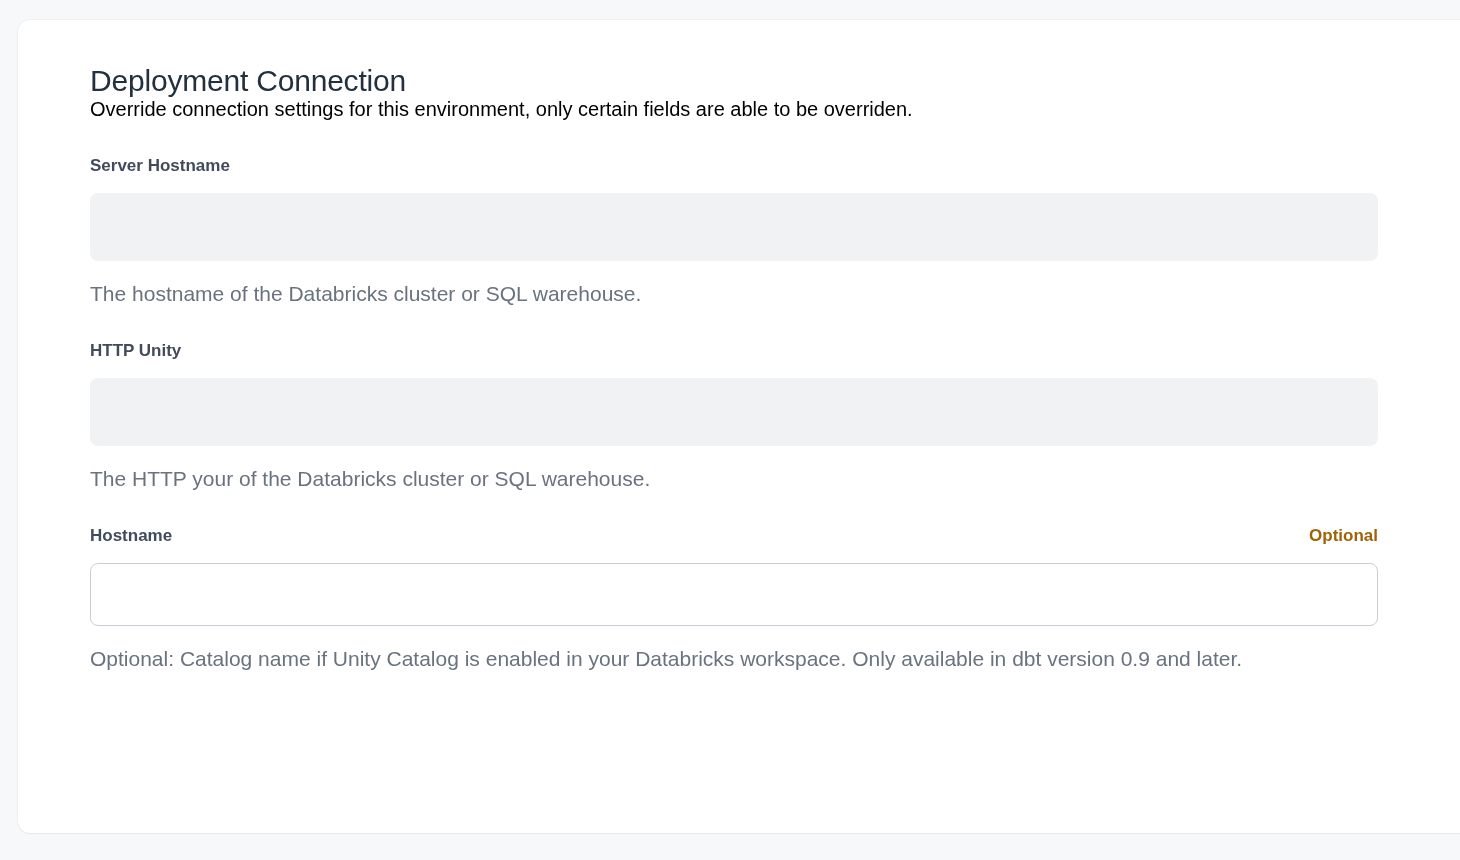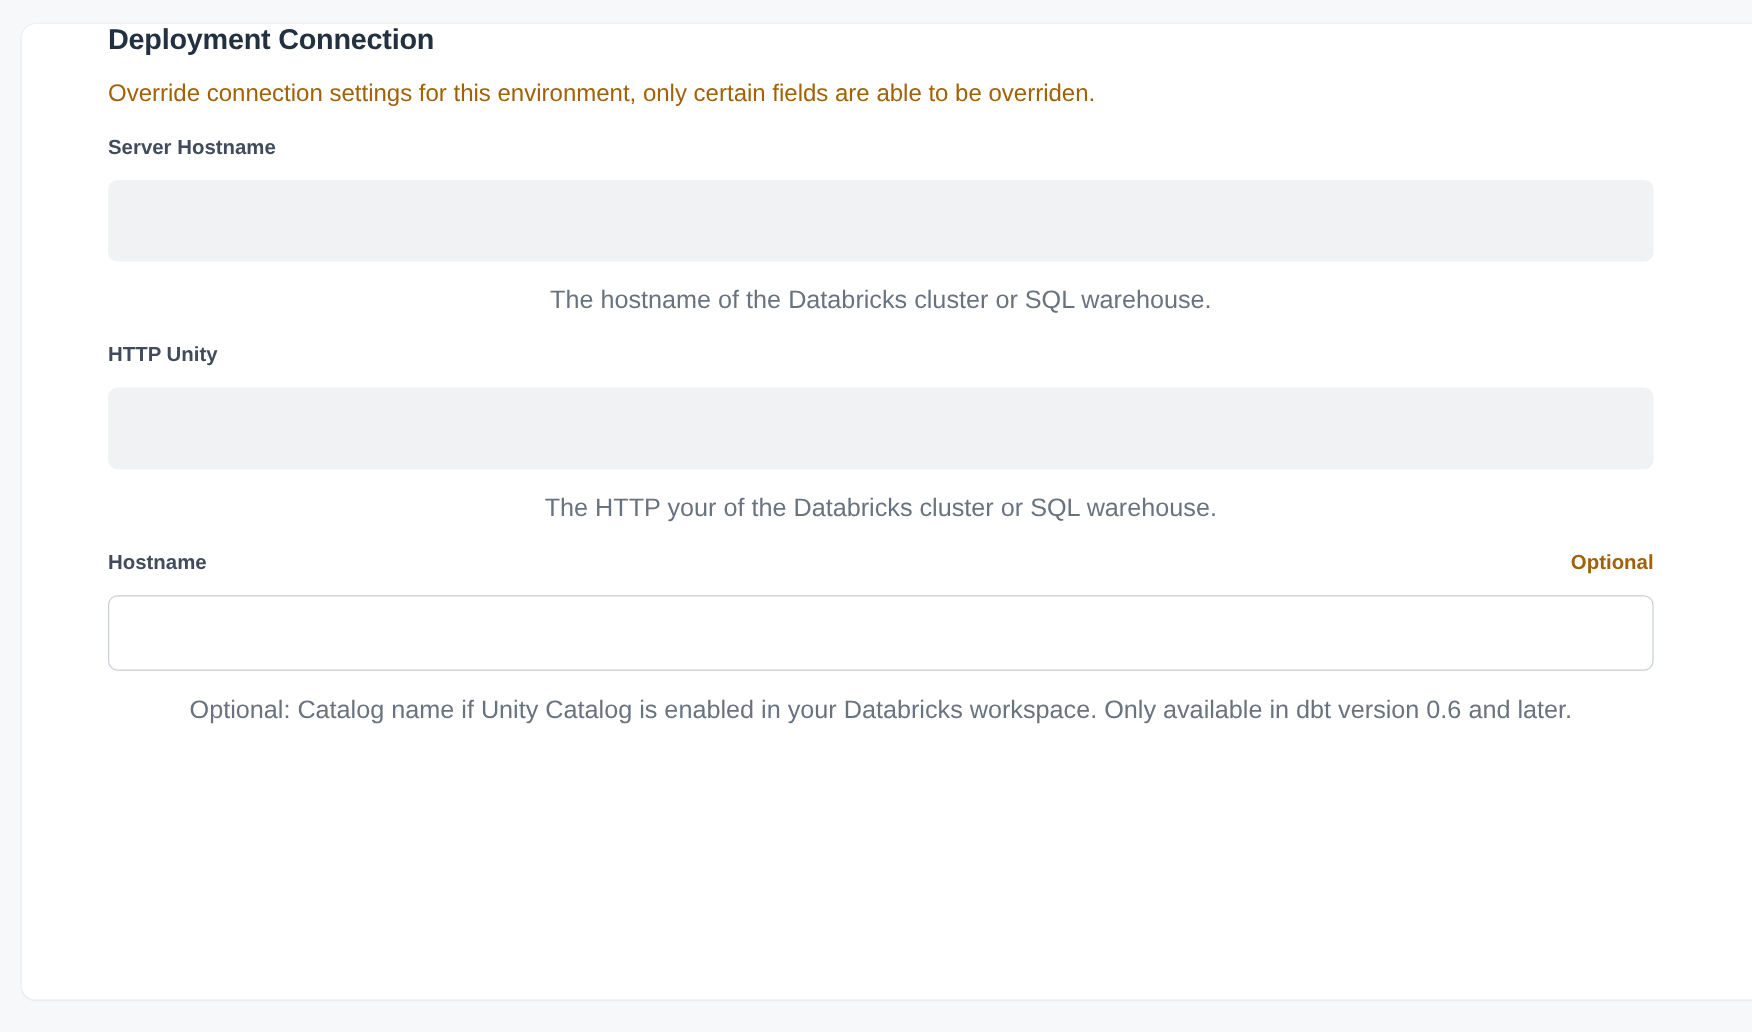--- a/index.html
+++ b/index.html
@@ -16,32 +16,32 @@
     background: #ffffff;
     border-radius: 12px;
     box-shadow: 0 0 0 1px rgba(0,0,0,0.03), 0 1px 2px rgba(0,0,0,0.04);
   }
   .content {
     position: absolute;
     left: 72px; top: 0;
     width: 1288px;
   }
   .page-title {
-    font-size: 24px;
-    font-weight: 700;
+    margin-top: 44px;
+    font-size: 30px;
+    font-weight: 400;
     color: #223040;
     letter-spacing: -0.2px;
   }
   .page-subtitle {
-    margin-top: 19px;
     font-size: 20px;
     font-weight: 400;
-    color: #a16207;
+    color: #000000;
   }
-  .field-group { margin-top: 23px; }
+  .field-group { margin-top: 35px; }
   .label-row {
     display: flex;
     align-items: baseline;
     justify-content: space-between;
   }
   .field-label {
     font-size: 17px;
     font-weight: 700;
     color: #414b5c;
   }
@@ -67,21 +67,20 @@
   .text-input.enabled {
     height: 63px;
     background: #ffffff;
     border: 1px solid #c9ced6;
   }
   .helper-text {
     margin-top: 21px;
     font-size: 21px;
     font-weight: 400;
     color: #69737f;
-    text-align: center;
   }
 </style>
 </head>
 <body>
 
 <div class="card">
   <div class="content">
 
     <h1 class="page-title">Deployment Connection</h1>
 
@@ -102,17 +101,17 @@
       <input class="text-input" type="text" disabled="" value="" style="">
       <p class="helper-text">The HTTP your of the Databricks cluster or SQL warehouse.</p>
     </div>
 
     <div class="field-group">
       <div class="label-row">
         <span class="field-label">Hostname</span>
         <span class="optional-badge">Optional</span>
       </div>
       <input class="text-input enabled" type="text" value="" style="">
-      <p class="helper-text">Optional: Catalog name if Unity Catalog is enabled in your Databricks workspace. Only available in dbt version 0.6 and later.</p>
+      <p class="helper-text">Optional: Catalog name if Unity Catalog is enabled in your Databricks workspace. Only available in dbt version 0.9 and later.</p>
     </div>
 
   </div>
 </div>
 
 </body></html>

